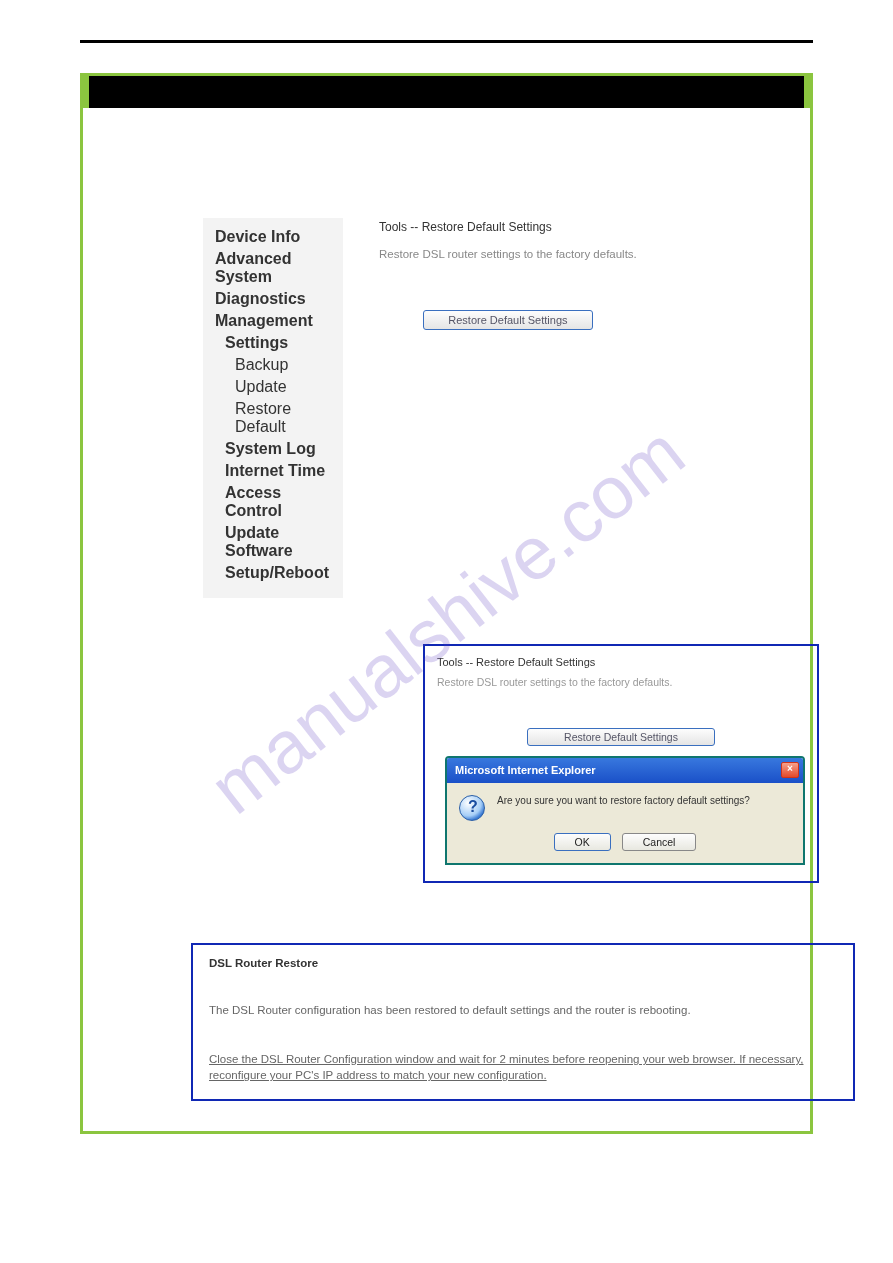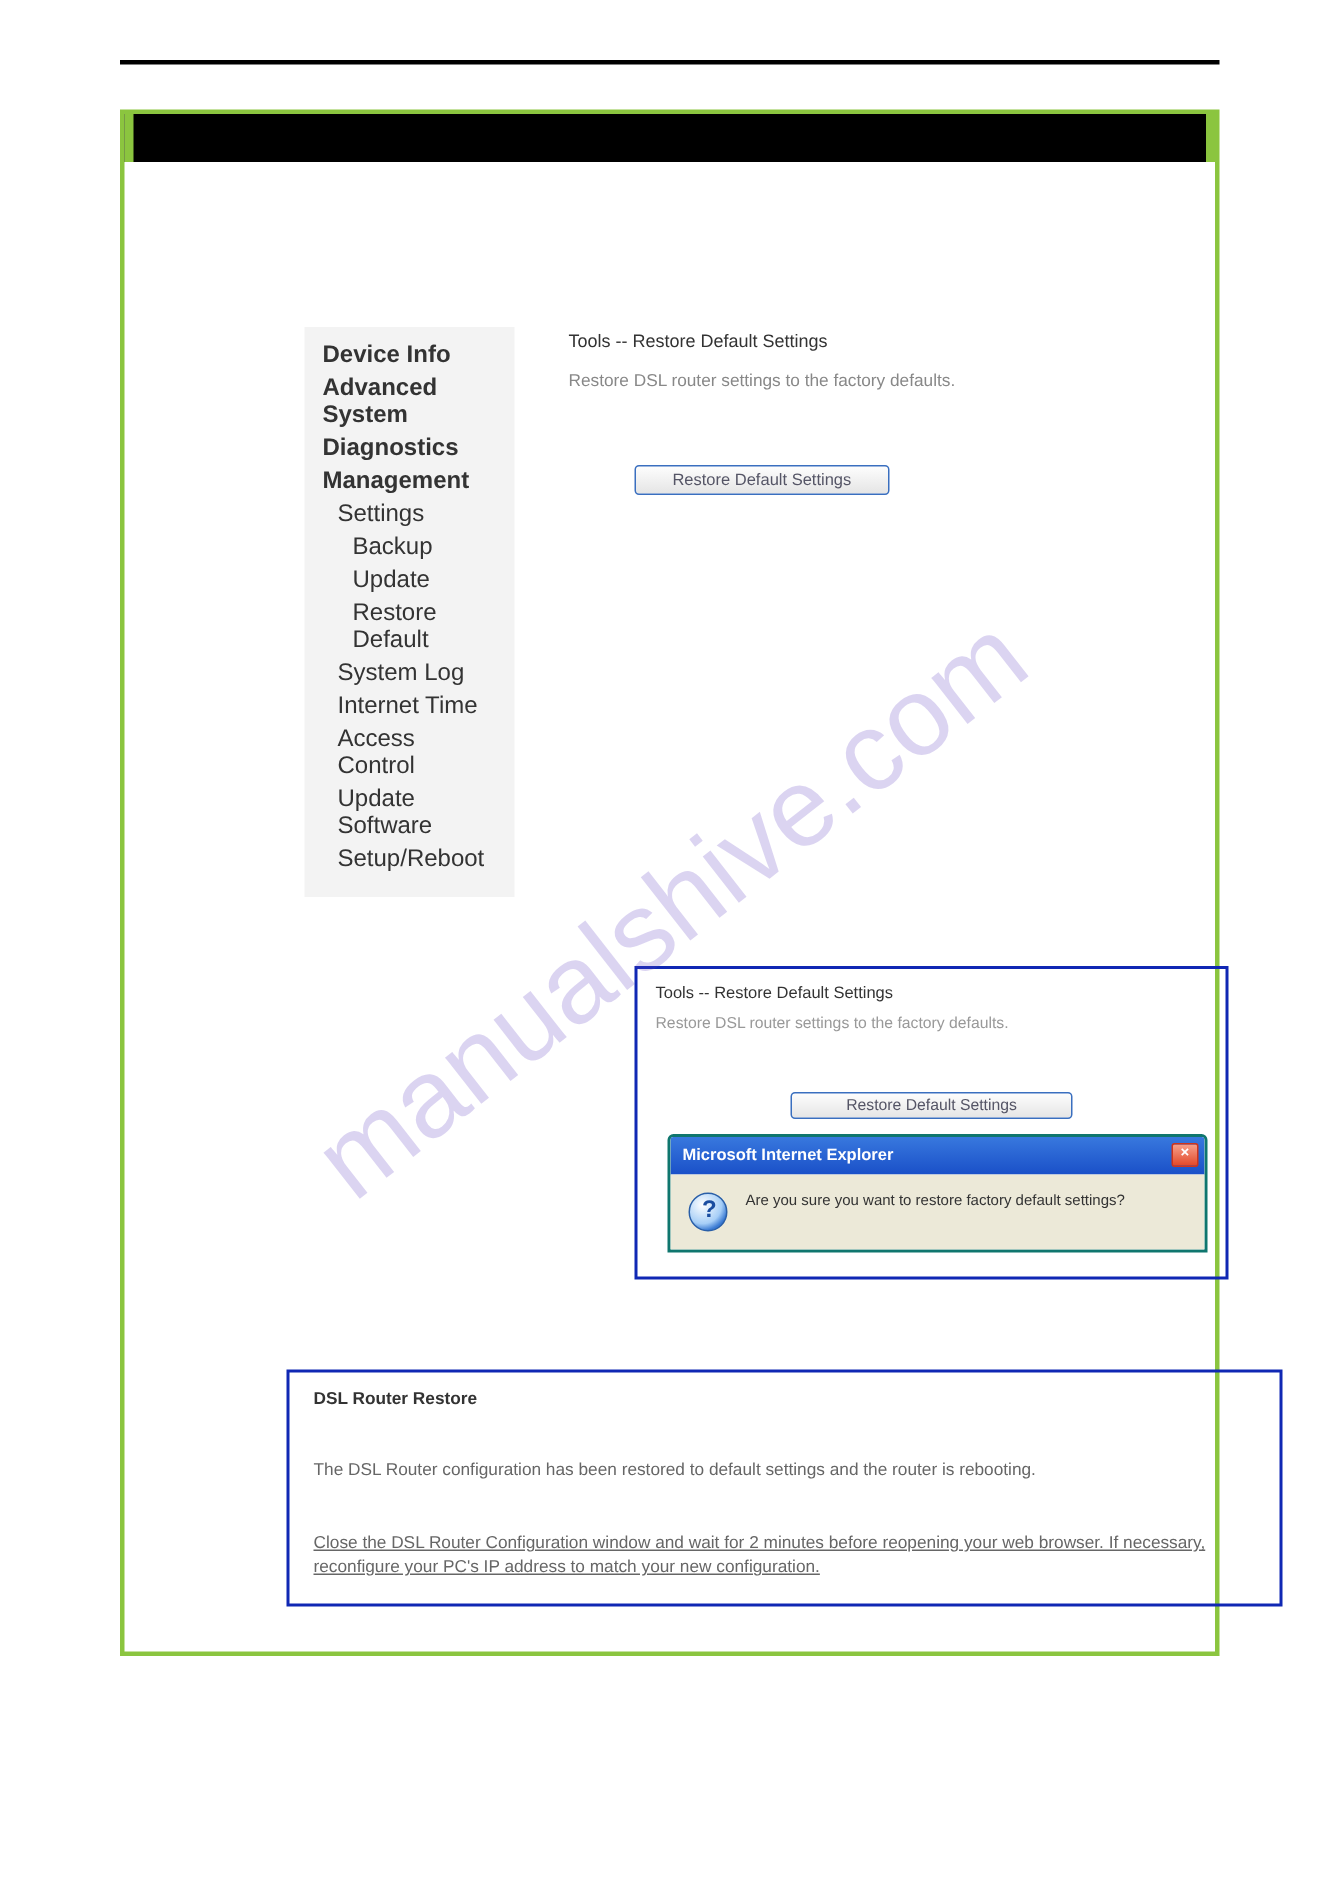--- a/index.html
+++ b/index.html
@@ -17,21 +17,21 @@
       transform: translate(-50%, -50%) rotate(-38deg);
       font-size: 74px; color: rgba(90, 60, 190, 0.22);
       pointer-events: none; white-space: nowrap; z-index: 10;
       font-family: Arial, sans-serif;
     }
     
     
     .ui-row { display: flex; gap: 36px; padding-left: 100px; }
     .sidebar { background: #f3f3f3; padding: 8px 12px 14px; width: 140px; font-size: 16px; color: #333; }
     .sidebar .bold { font-weight: bold; display: block; padding: 2px 0; }
-    .sidebar .sub1 { padding: 2px 0 2px 10px; display: block; font-weight: normal; }
+    .sidebar .sub1 { padding: 2px 0 2px 10px; display: block; font-weight: bold; }
     .sidebar .sub2 { padding: 2px 0 2px 20px; display: block; }
     
     .main-pane { padding-top: 2px; font-size: 11.5px; color: #555; }
     .main-pane .title { color: #333; font-size: 12px; margin-bottom: 14px; }
     .main-pane .desc { color: #888; margin-bottom: 30px; }
     .xp-btn-wrap { text-align: center; }
     .xp-btn {
       display: inline-block; padding: 3px 24px;
       background: linear-gradient(#fdfdfd, #e5e5e5);
       border: 1px solid #3a6fbf; border-radius: 3px;
@@ -135,20 +135,24 @@
         </div>
         <div class="ie-dialog">
           <div class="ie-titlebar">
             <span>Microsoft Internet Explorer</span>
             <span class="ie-close">×</span>
           </div>
           <div class="ie-body">
             <div class="ie-q-icon"></div>
             <div class="ie-msg">Are you sure you want to restore factory default settings?</div>
           </div>
+          <div class="ie-buttons">
+            <span class="ie-btn default">OK</span>
+            <span class="ie-btn">Cancel</span>
+          </div>
         </div>
       </div>
 
       <div class="restore-box">
         <div class="title">DSL Router Restore</div>
         <p>The DSL Router configuration has been restored to default settings and the router is rebooting.</p>
         <p>Close the DSL Router Configuration window and wait for 2 minutes before reopening your web browser. If necessary, reconfigure your PC's IP address to match your new configuration.</p>
       </div>
 
     </div>

